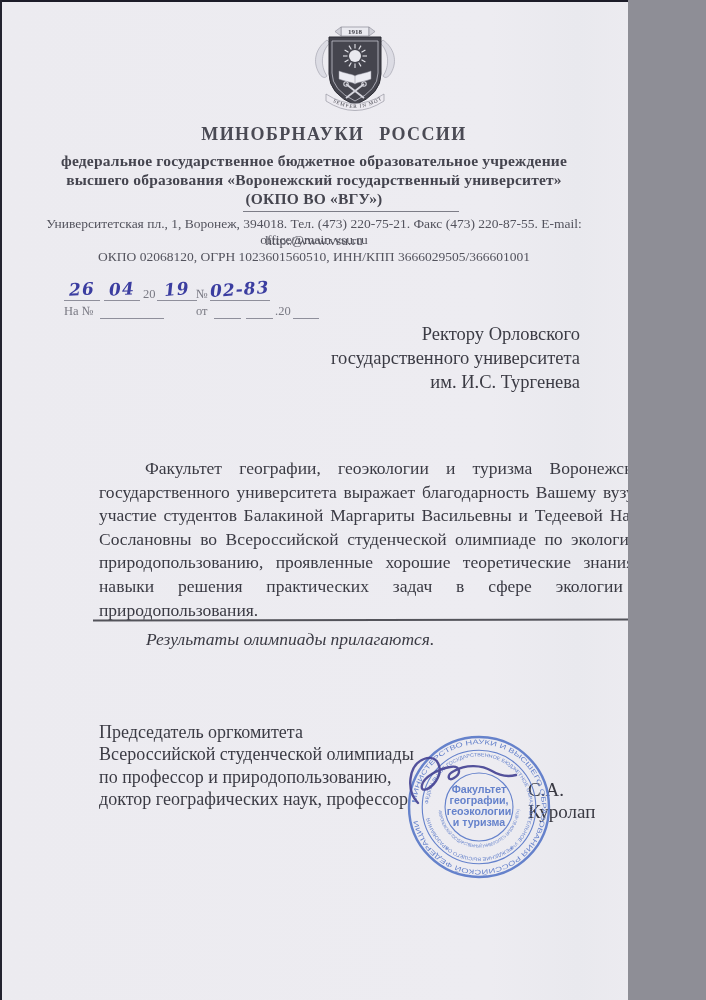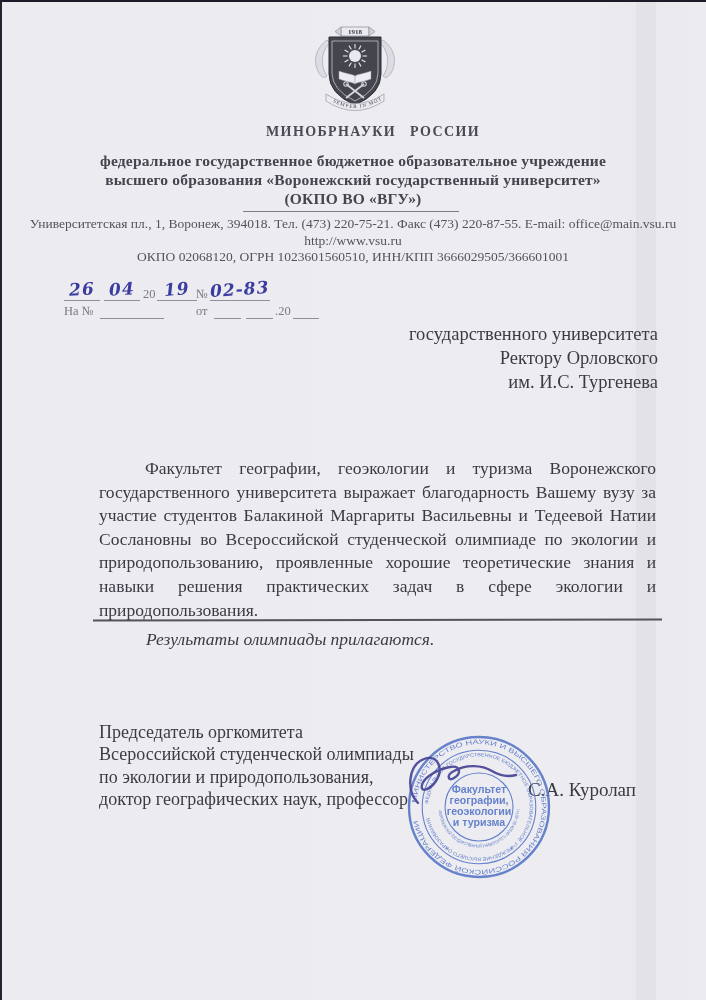--- a/index.html
+++ b/index.html
@@ -1,26 +1,26 @@
 <!DOCTYPE html>
 <html><head>
 <meta charset="utf-8">
 <style>
   html,body{margin:0;padding:0;background:#8e8e96;}
   #page{
-    position:relative;width:706px;height:1000px;overflow:hidden;
+    position:relative;width:628px;height:1000px;overflow:hidden;
     background:linear-gradient(90deg,#ecebf0 0%,#edecf1 78%,#e9e9ee 92%,#ecebf0 100%);
     font-family:"Liberation Serif",serif;color:#3d3d46;
   }
   #page::before{content:"";position:absolute;left:0;top:0;width:100%;height:2px;background:#1c1c28;z-index:9;}
   #page::after{content:"";position:absolute;left:0;top:0;width:2px;height:100%;background:#23232f;z-index:9;}
   .scan-band{position:absolute;top:0;left:636px;width:20px;height:100%;background:rgba(190,190,202,.16);}
   .abs{position:absolute;}
   .center{position:absolute;left:0;right:0;text-align:center;}
-  .ministry{top:124px;font-size:14px;font-weight:bold;letter-spacing:1.4px;word-spacing:9px;color:#4a4a54;padding-left:40px;}
+  .ministry{top:124px;font-size:18px;font-weight:bold;letter-spacing:1.4px;word-spacing:9px;color:#4a4a54;padding-left:40px;}
   .org{font-weight:bold;font-size:15.5px;color:#45454f;letter-spacing:.2px;}
   .org1{top:152px;} .org2{top:171px;} .org3{top:190px;}
   .divider{top:211px;left:243px;width:216px;height:1px;background:#7d7d87;}
   .addr{font-size:13.5px;color:#53535d;}
   .addr1{top:216px;} .addr2{top:233px;} .addr3{top:249px;}
   
   .ref-label{position:absolute;font-size:12.5px;color:#797983;font-family:Liberation Serif, serif;}
   .slot{position:absolute;border-bottom:1px solid #8f8f9b;text-align:center;height:21px;}
   .hw{display:inline-block;font-family:"DejaVu Serif",serif;font-style:italic;font-weight:600;
       color:#3b3da0;font-size:17px;letter-spacing:1px;transform:rotate(-3deg);}
@@ -121,33 +121,33 @@
 
   <span class="ref-label" style="left:64px;top:304px;">На №</span>
   <div class="uline" style="left:100px;top:304px;width:64px;"></div>
   <span class="ref-label" style="left:196px;top:304px;">от</span>
   <div class="uline" style="left:214px;top:304px;width:27px;"></div>
   <div class="uline" style="left:246px;top:304px;width:27px;"></div>
   <span class="ref-label" style="left:275px;top:304px;">.20</span>
   <div class="uline" style="left:293px;top:304px;width:26px;"></div>
 
   <div class="recipient">
+    <div>Ректору Орловского</div>
     <div>государственного университета</div>
-    <div>Ректору Орловского</div>
     <div>им. И.С. Тургенева</div>
   </div>
 
   <div class="body-par">Факультет географии, геоэкологии и туризма Воронежского государственного университета выражает благодарность Вашему вузу за участие студентов Балакиной Маргариты Васильевны и Тедеевой Натии Сослановны во Всероссийской студенческой олимпиаде по экологии и природопользованию, проявленные хорошие теоретические знания и навыки решения практических задач в сфере экологии и природопользования.</div>
   <div class="rule"></div>
   <div class="note">Результаты олимпиады прилагаются.</div>
 
   <div class="sig">
     <div>Председатель оргкомитета</div>
     <div>Всероссийской студенческой олимпиады</div>
-    <div>по экологии и природопользования,</div>
+    <div>по профессор и природопользованию,</div>
     <div>доктор географических наук, профессор</div>
   </div>
   <div class="sig-name">С.А. Куролап</div>
 
   <svg class="stamp" viewBox="0 0 144 144">
     <defs>
       <path id="ringOuter" d="M 10 72 A 62 62 0 1 1 134 72 A 62 62 0 1 1 10 72" fill="none"></path>
       <path id="ringMiddle" d="M 22 72 A 50 50 0 1 1 122 72 A 50 50 0 1 1 22 72" fill="none"></path>
       <path id="ringInner" d="M 32 72 A 40 40 0 1 0 112 72" fill="none"></path>
     </defs>

